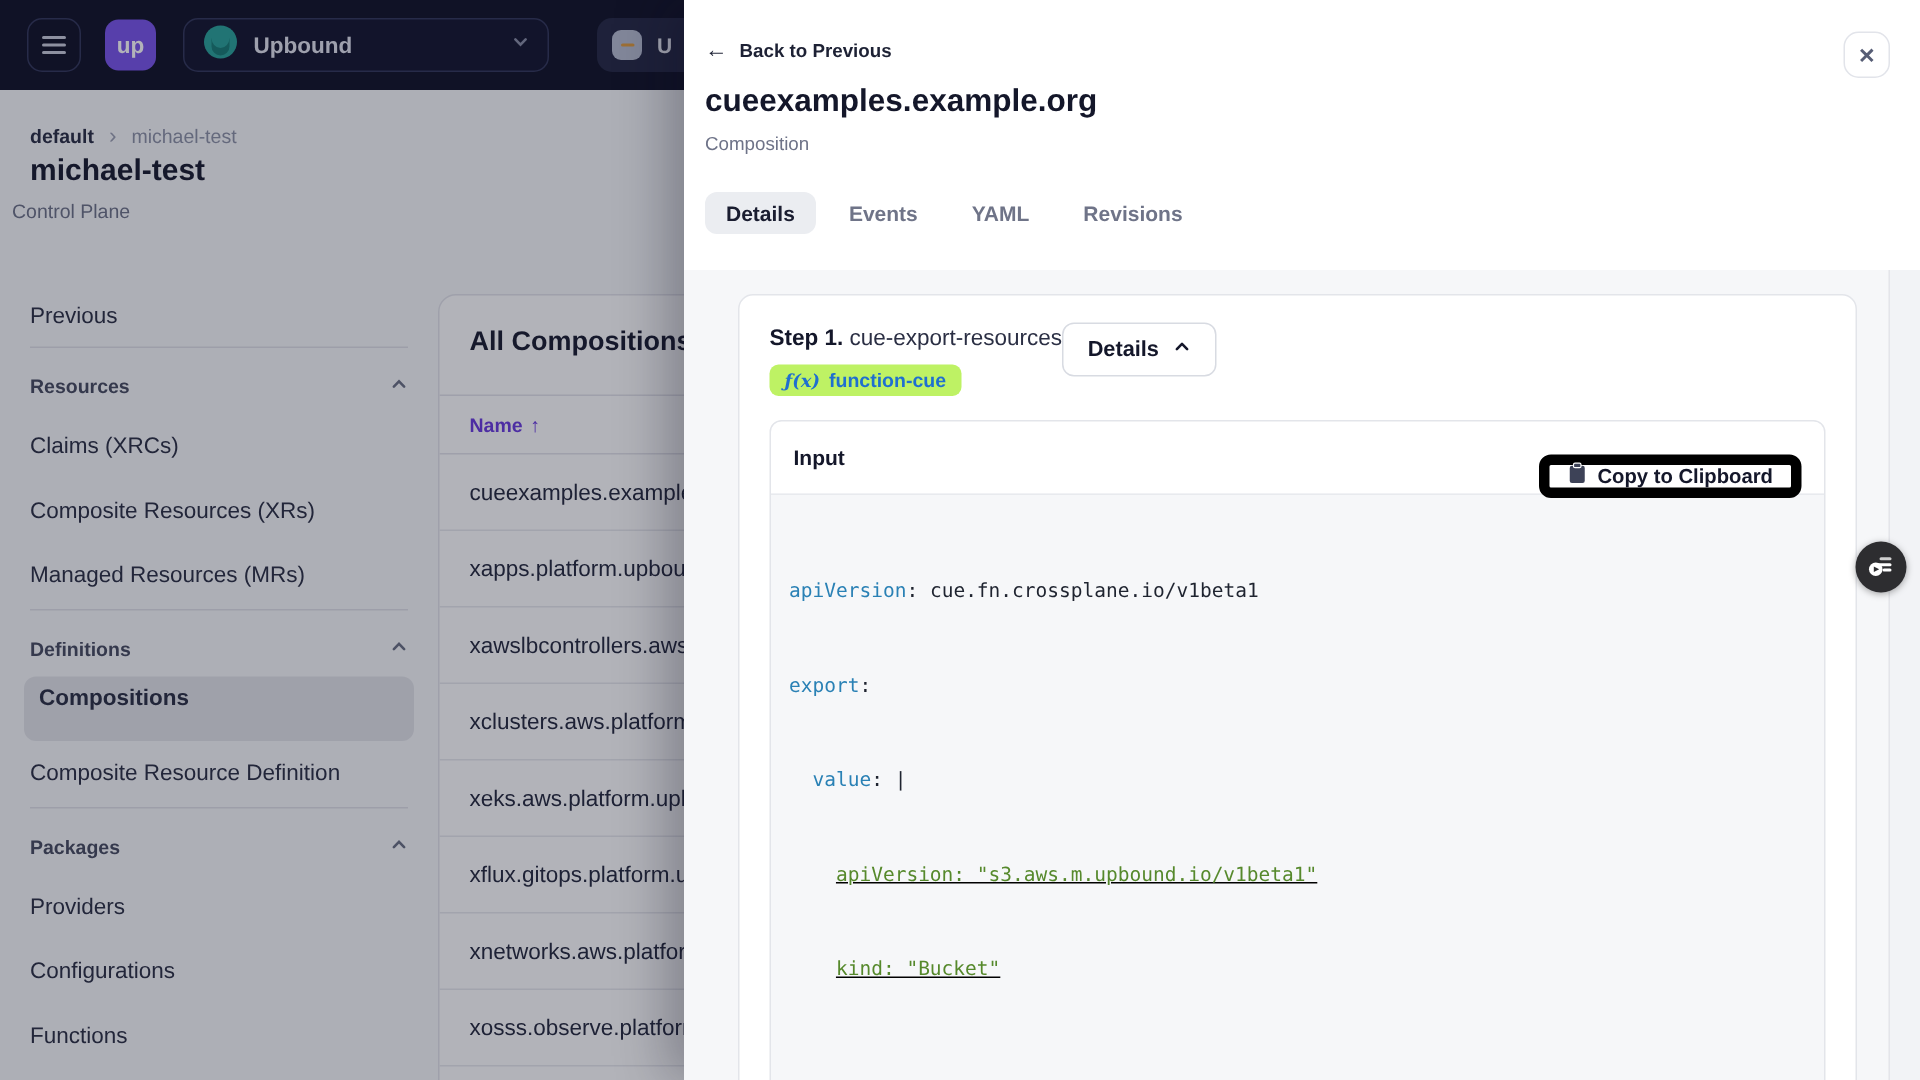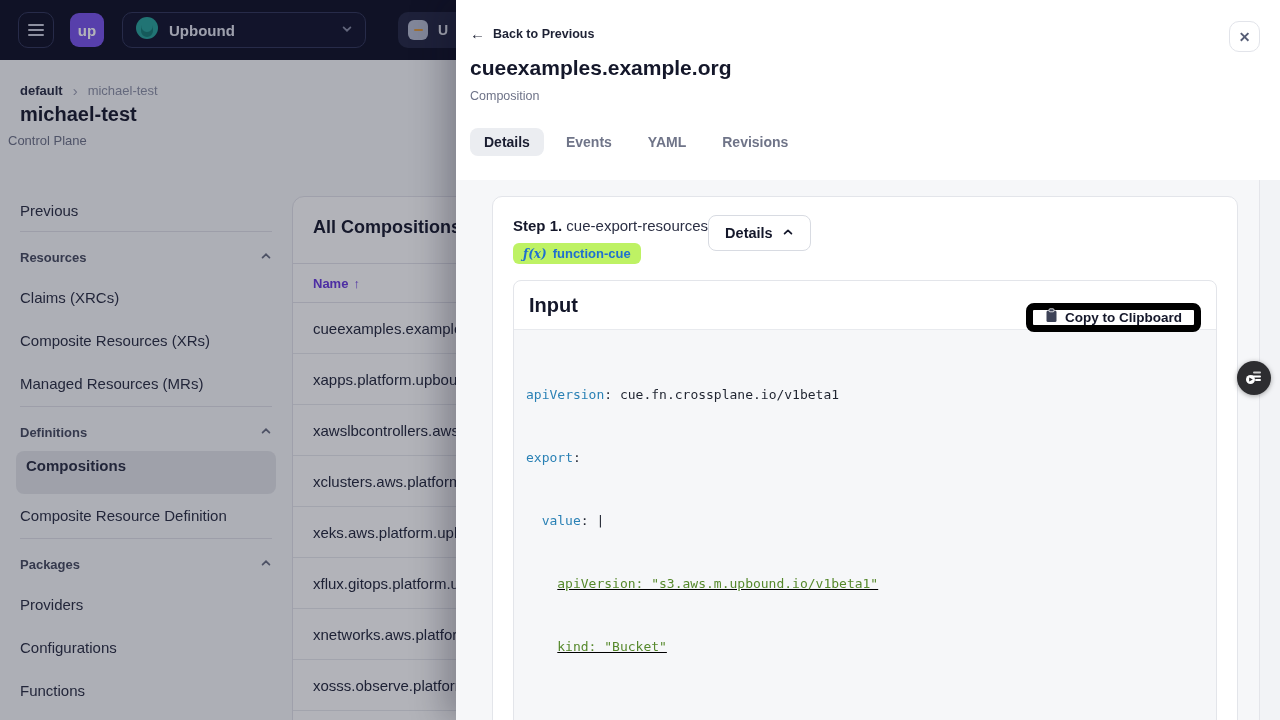--- a/index.html
+++ b/index.html
@@ -81,21 +81,21 @@
   .step-title b { color:#14172a; font-weight:800; }
   .badge { display:inline-flex; align-items:center; gap:6px; margin-top:9px; background:#bef264; color:#1f6fd0;
     font-size:13px; font-weight:600; border-radius:6px; padding:3px 10px; }
   .badge .fx { font-style:italic; font-family:"DejaVu Serif", serif; font-size:12px; }
   .details-btn { display:flex; align-items:center; gap:9px; height:36px; padding:0 16px; border-radius:8px;
     border:1px solid #d8dbe2; background:#fff; font-size:14.5px; font-weight:700; color:#14172a; cursor:pointer; }
   .details-btn svg { width:12px; height:12px; }
 
   .inner-card { margin-top:16px; border:1px solid #e3e5ea; border-radius:8px; overflow:hidden; background:#fff; }
   .inner-head { height:48px; display:flex; align-items:center; justify-content:space-between; padding:0 15px 0 15px; }
-  .inner-head .t { font-size:20px; font-weight:700; color:#14172a; }
+  .inner-head .t { font-size:14px; font-weight:700; color:#14172a; }
   .copy-btn { display:flex; align-items:center; gap:7px; height:29px; padding:0 12px; border-radius:8px;
     border:7px solid #000000; background:#fff; font-size:13.5px; font-weight:700; color:#14172a; cursor:pointer;margin-top:24px; }
   .code { border-top:1px solid #e8eaee; background:#f6f7f9; padding:12px 15px 14px 12px;
     font-family:"DejaVu Sans Mono", monospace; font-size:13px; line-height:21px; white-space:pre; }
   .code .k { color:#2a81b5; }
   .code .v { color:#1f2430; }
   .code .g { color:#56892c; }
   .ln.i1 { padding-left:2ch; }
   .ln.i2 { padding-left:4ch;text-decoration:underline; }
 

